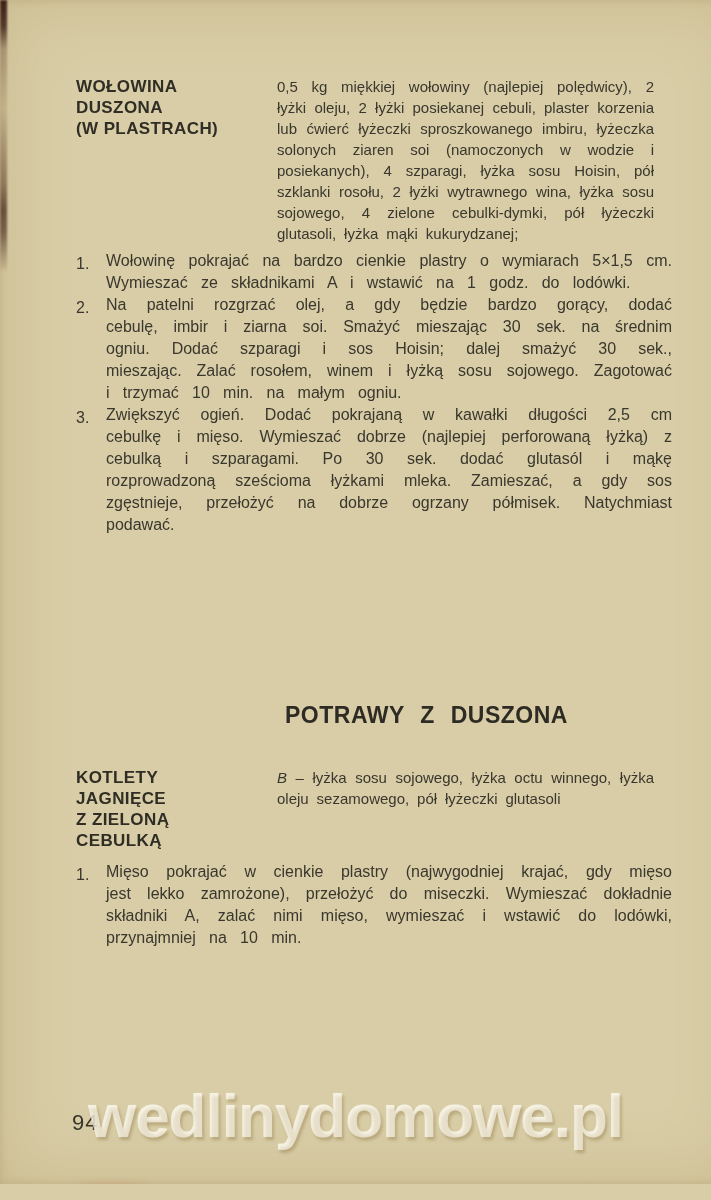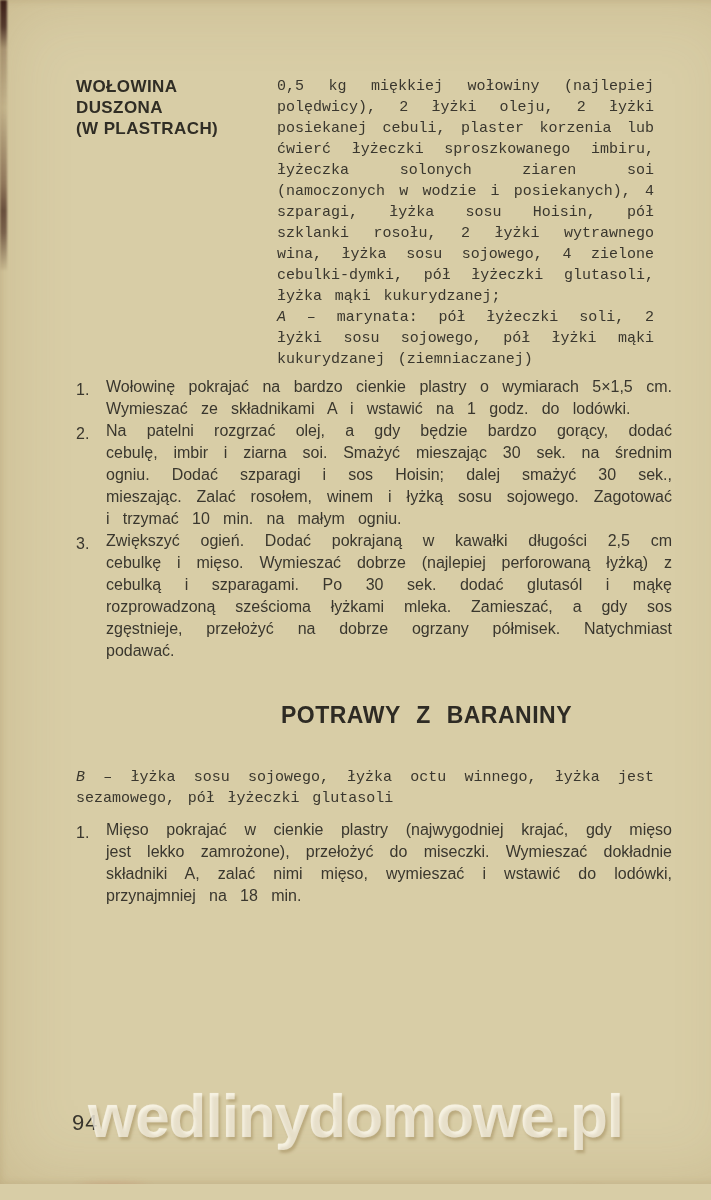--- a/index.html
+++ b/index.html
@@ -41,21 +41,21 @@
   .flow-1{position:absolute;top:76px;left:76px;width:596px;}
   .flow-2{position:absolute;top:702px;left:76px;width:596px;}
 
   .recipe-row{display:flex;align-items:flex-start;}
   .side-title{
     width:201px;flex:none;margin:0;
     font-size:17px;font-weight:bold;line-height:21px;
     letter-spacing:0.4px;color:#302d25;
     white-space:pre-line;
   }
-  .ingredients{flex:1;padding-right:18px;font-family:Liberation Mono, monospace;}
+  .ingredients{flex:1;padding-right:18px;}
   .ingredients p{
     margin:0;font-size:15px;line-height:21px;
     text-align:justify;word-spacing:0.25em;color:#3a372e;
   }
   .ingredients .mk{font-style:italic;font-weight:normal;}
 
   
   .steps{margin-top:6px;}
   .step{display:flex;align-items:flex-start;}
   .step .no{
@@ -102,53 +102,56 @@
 
   <div class="edge-ink"></div>
 
   <div class="flow-1">
     <div class="recipe-row">
       <h2 class="side-title">WOŁOWINA
 DUSZONA
 (W PLASTRACH)</h2>
       <div class="ingredients">
         <p><span>0,5 kg miękkiej wołowiny (najlepiej polędwicy), 2 łyżki oleju, 2 łyżki posiekanej cebuli, plaster korzenia lub ćwierć łyżeczki sproszkowanego imbiru, łyżeczka solonych ziaren soi (namoczonych w wodzie i posiekanych), 4 szparagi, łyżka sosu Hoisin, pół szklanki rosołu, 2 łyżki wytrawnego wina, łyżka sosu sojowego, 4 zielone cebulki-dymki, pół łyżeczki glutasoli, łyżka mąki kukurydzanej;</span></p>
-        <p><em class="mk">A</em> <span>– marynata: pół łyżeczki soli, 2 łyżki sosu sojowego, pół łyżki mąki kukurydzanej (ziemniaczanej)</span></p>
       </div>
     </div>
 
     <div class="steps">
       <div class="step">
         <span class="no">1.</span>
         <p class="stext">Wołowinę pokrajać na bardzo cienkie plastry o wymiarach 5×1,5 cm. Wymieszać ze składnikami A i wstawić na 1 godz. do lodówki.</p>
       </div>
       <div class="step">
         <span class="no">2.</span>
         <p class="stext">Na patelni rozgrzać olej, a gdy będzie bardzo gorący, dodać cebulę, imbir i ziarna soi. Smażyć mieszając 30 sek. na średnim ogniu. Dodać szparagi i sos Hoisin; dalej smażyć 30 sek., mieszając. Zalać rosołem, winem i łyżką sosu sojowego. Zagotować i trzymać 10 min. na małym ogniu.</p>
       </div>
       <div class="step">
         <span class="no">3.</span>
         <p class="stext">Zwiększyć ogień. Dodać pokrajaną w kawałki długości 2,5 cm cebulkę i mięso. Wymieszać dobrze (najlepiej perforowaną łyżką) z cebulką i szparagami. Po 30 sek. dodać glutasól i mąkę rozprowadzoną sześcioma łyżkami mleka. Zamieszać, a gdy sos zgęstnieje, przełożyć na dobrze ogrzany półmisek. Natychmiast podawać.</p>
       </div>
     </div>
   </div>
 
   <div class="flow-2">
-    <h1 class="section-heading">POTRAWY Z BARANINY</h1>
+    <h1 class="section-heading">POTRAWY Z DUSZONA</h1>
 
     <div class="recipe-row">
+      <h2 class="side-title">KOTLETY
+JAGNIĘCE
+Z ZIELONĄ
+CEBULKĄ</h2>
       <div class="ingredients">
-        <p><em class="mk">B</em> <span>– łyżka sosu sojowego, łyżka octu winnego, łyżka jest sezamowego, pół łyżeczki glutasoli</span></p>
+        <p><em class="mk">B</em> <span>– łyżka sosu sojowego, łyżka octu winnego, łyżka oleju sezamowego, pół łyżeczki glutasoli</span></p>
       </div>
     </div>
 
     <div class="steps">
       <div class="step">
         <span class="no">1.</span>
-        <p class="stext">Mięso pokrajać w cienkie plastry (najwygodniej krajać, gdy mięso jest lekko zamrożone), przełożyć do miseczki. Wymieszać dokładnie składniki A, zalać nimi mięso, wymieszać i wstawić do lodówki, przynajmniej na 18 min.</p>
+        <p class="stext">Mięso pokrajać w cienkie plastry (najwygodniej krajać, gdy mięso jest lekko zamrożone), przełożyć do miseczki. Wymieszać dokładnie składniki A, zalać nimi mięso, wymieszać i wstawić do lodówki, przynajmniej na 10 min.</p>
       </div>
     </div>
   </div>
 
   <div class="page-number">94</div>
 
   <div class="watermark">wedlinydomowe.pl</div>
 
   <div class="ink-smudge smudge-1"></div>
   <div class="ink-smudge smudge-2"></div>

